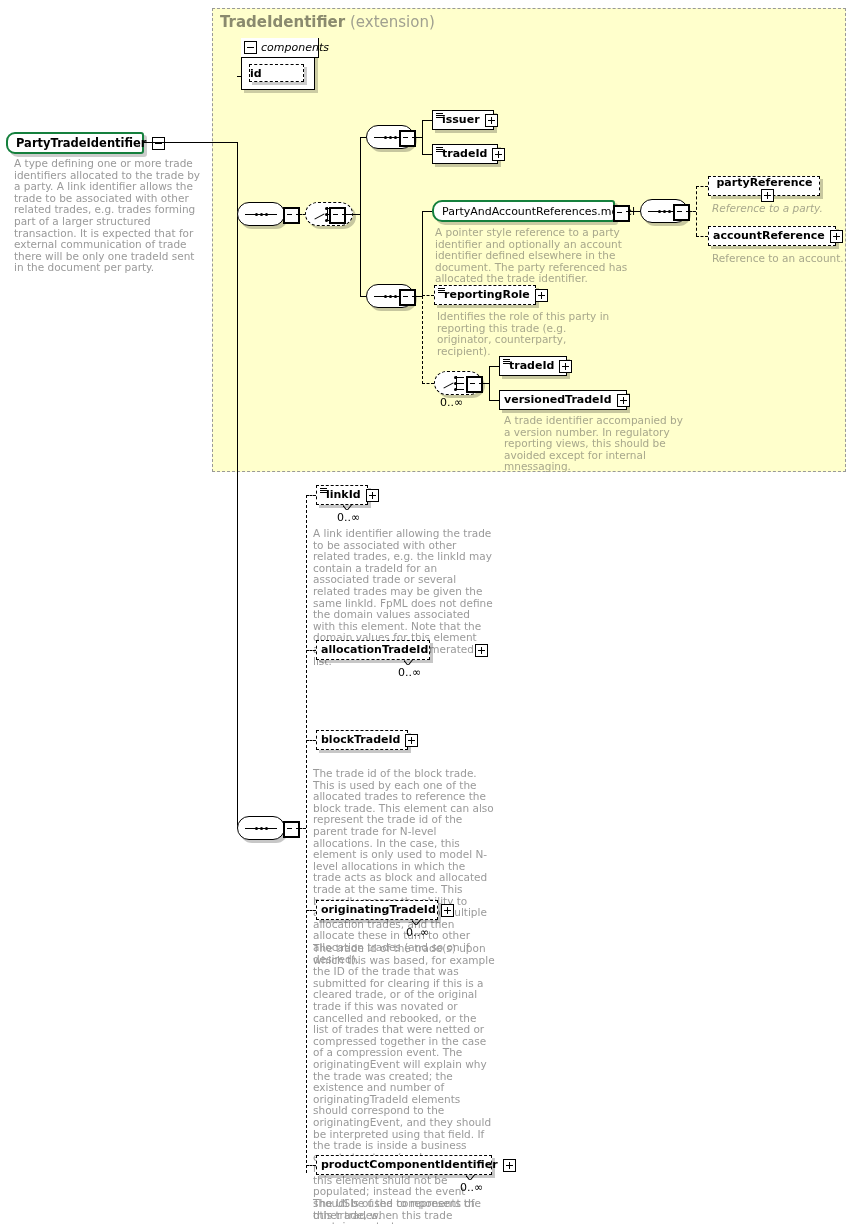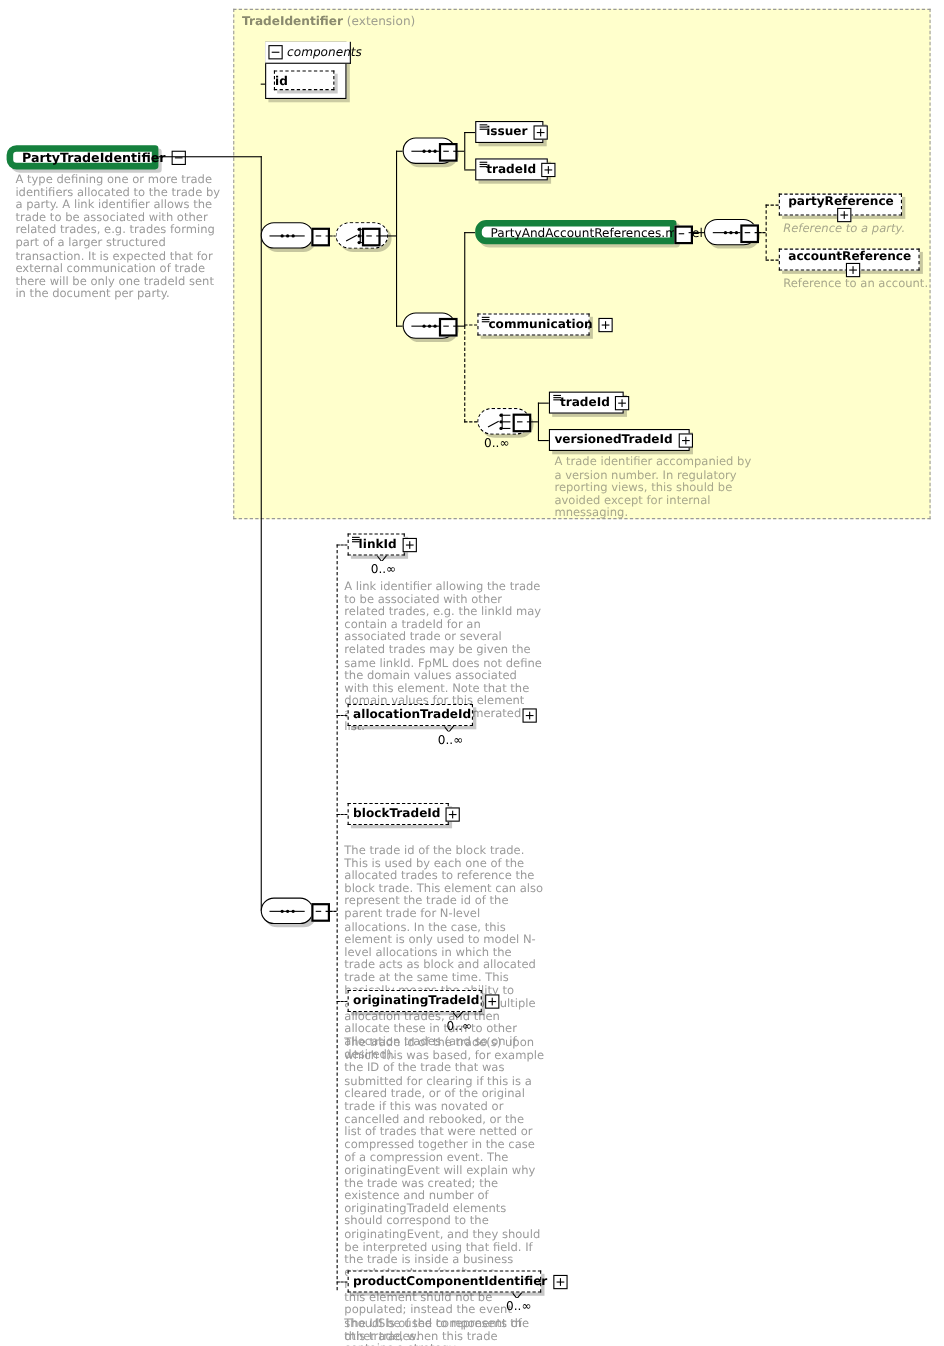--- a/index.html
+++ b/index.html
@@ -12,21 +12,21 @@
 
   
   .ext-panel{
     position:absolute;
     background:#ffffcc;
     border:1px dashed #999999;
     box-sizing:border-box;
   }
   .ext-title{
     position:absolute;
-    font-size:11px;
+    font-size:15px;
     color:#8c8c7a;
     white-space:nowrap;
   }
   .ext-title b{color:#8a8a6e;font-weight:bold;}
   .ext-title i{font-style:normal;color:#a0a090;}
 
   
   .ln{position:absolute;background:#000000;}
   .ln.h{height:1px;}
   .ln.v{width:1px;}
@@ -114,21 +114,21 @@
   }
   .doc.onyellow{color:#a8a88c;}
 
   
   .card{
     position:absolute;font-size:11px;color:#000;white-space:nowrap;letter-spacing:0px;
   }
 
   
   .typebox{
-    position:absolute;height:22px;background:#ffffff;border:6px solid #15803d;
+    position:absolute;height:22px;background:#ffffff;border:2px solid #15803d;
     box-sizing:border-box;border-radius:9px 3px 3px 9px;
     display:flex;align-items:center;padding:0 4px 0 8px;
     font-size:11.5px;font-weight:bold;color:#000;white-space:nowrap;
     box-shadow:3px 3px 0 0 rgba(0,0,0,0.20);
   }
 
   
   .attrbox{
     position:absolute;background:#ffffff;border:1px solid #000;box-sizing:border-box;
     box-shadow:3px 3px 0 0 rgba(0,0,0,0.20);
@@ -269,20 +269,21 @@
 
   <div class="ln v" style="left:422px;top:211px;height:86px;"></div>
 
   <div class="dln v" style="left:422px;top:296px;height:88px;"></div>
 
   <div class="ln h" style="left:422px;top:211px;width:10px;"></div>
   <div class="typebox" style="left:432px;top:200px;width:183px;border-radius:10px 3px 3px 10px;">
     <span class="lbl" style="font-weight:normal;font-size:11px;">PartyAndAccountReferences.model</span>
   </div>
   <div class="nodeexp" style="left:613px;top:205px;"></div>
+  <div class="doc onyellow" style="left:435px;top:227px;width:194px;">A pointer style reference to a party identifier and optionally an account identifier defined elsewhere in the document. The party referenced has allocated the trade identifier.</div>
 
   <div class="ln h" style="left:626px;top:211px;width:14px;"></div>
   <div class="comp" style="left:640px;top:199px;">
     <div class="body"></div>
     <div class="dots">
       <div class="bar" style="left:0;width:32px;"></div>
       <div class="d" style="left:10px;"></div>
       <div class="d" style="left:15px;"></div>
       <div class="d" style="left:20px;"></div>
     </div>
@@ -293,36 +294,37 @@
   <div class="dln v" style="left:696px;top:186px;height:50px;"></div>
 
   <div class="dln h" style="left:696px;top:186px;width:12px;"></div>
   <div class="elbox opt" style="left:708px;top:176px;width:112px;flex-direction:column;">
     <span class="lbl">partyReference</span>
     <span class="expd plus"></span>
   </div>
   <div class="doc onyellow" style="left:712px;top:203px;width:130px;font-style:italic;">Reference to a party.</div>
 
   <div class="dln h" style="left:696px;top:236px;width:12px;"></div>
-  <div class="elbox opt" style="left:708px;top:226px;width:128px;flex-direction:column;">
+  <div class="elbox opt" style="left:708px;top:226px;width:128px;">
     <span class="lbl">accountReference</span>
     <span class="expd plus"></span>
   </div>
   <div class="doc onyellow" style="left:712px;top:253px;width:140px;">Reference to an account.</div>
 
   <div class="dln h" style="left:422px;top:295px;width:12px;"></div>
   <div class="elbox opt hasmark" style="left:434px;top:285px;width:102px;">
     <span class="mark3">
         <i></i>
         <i></i>
         <i></i>
       </span>
-    <span class="lbl">communication</span>
-    <span class="expd plus"></span>
-  </div>
+    <span class="lbl">reportingRole</span>
+    <span class="expd plus"></span>
+  </div>
+  <div class="doc onyellow" style="left:437px;top:311px;width:186px;">Identifies the role of this party in reporting this trade (e.g. originator, counterparty, recipient).</div>
 
   <div class="dln h" style="left:422px;top:383px;width:12px;"></div>
   <div class="comp choice" style="left:434px;top:371px;">
     <div class="body"></div>
     <div class="choiceglyph">
       <div class="slash" style="left:-1px;top:9px;"></div>
       <div class="vb"></div>
       <div class="dd" style="top:0px;"></div>
       <div class="dd" style="top:6px;"></div>
       <div class="dd" style="top:12px;"></div>

